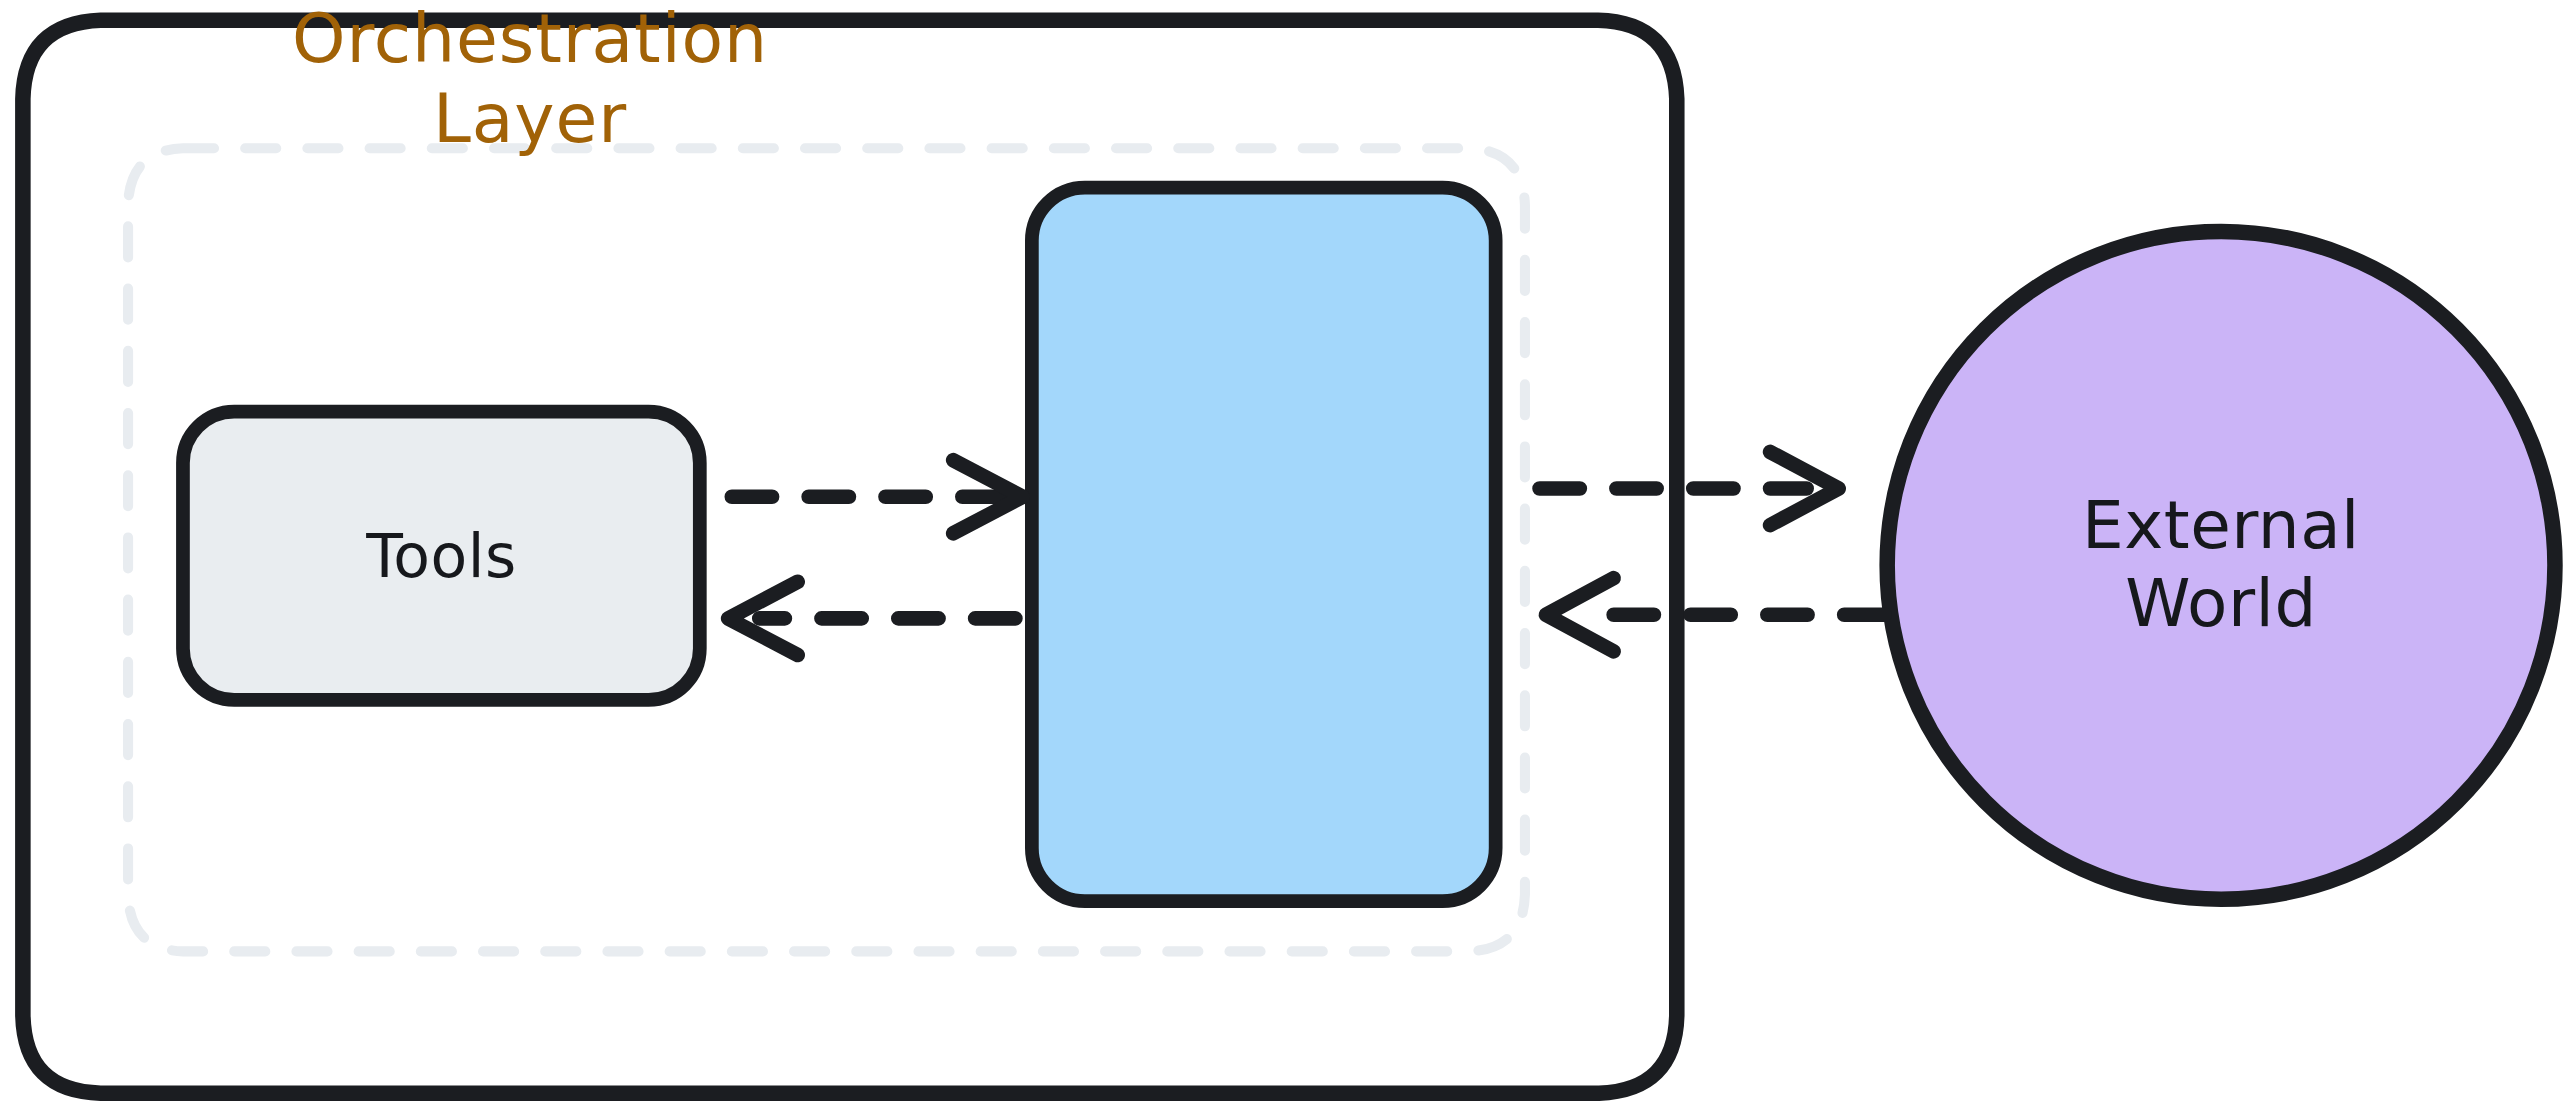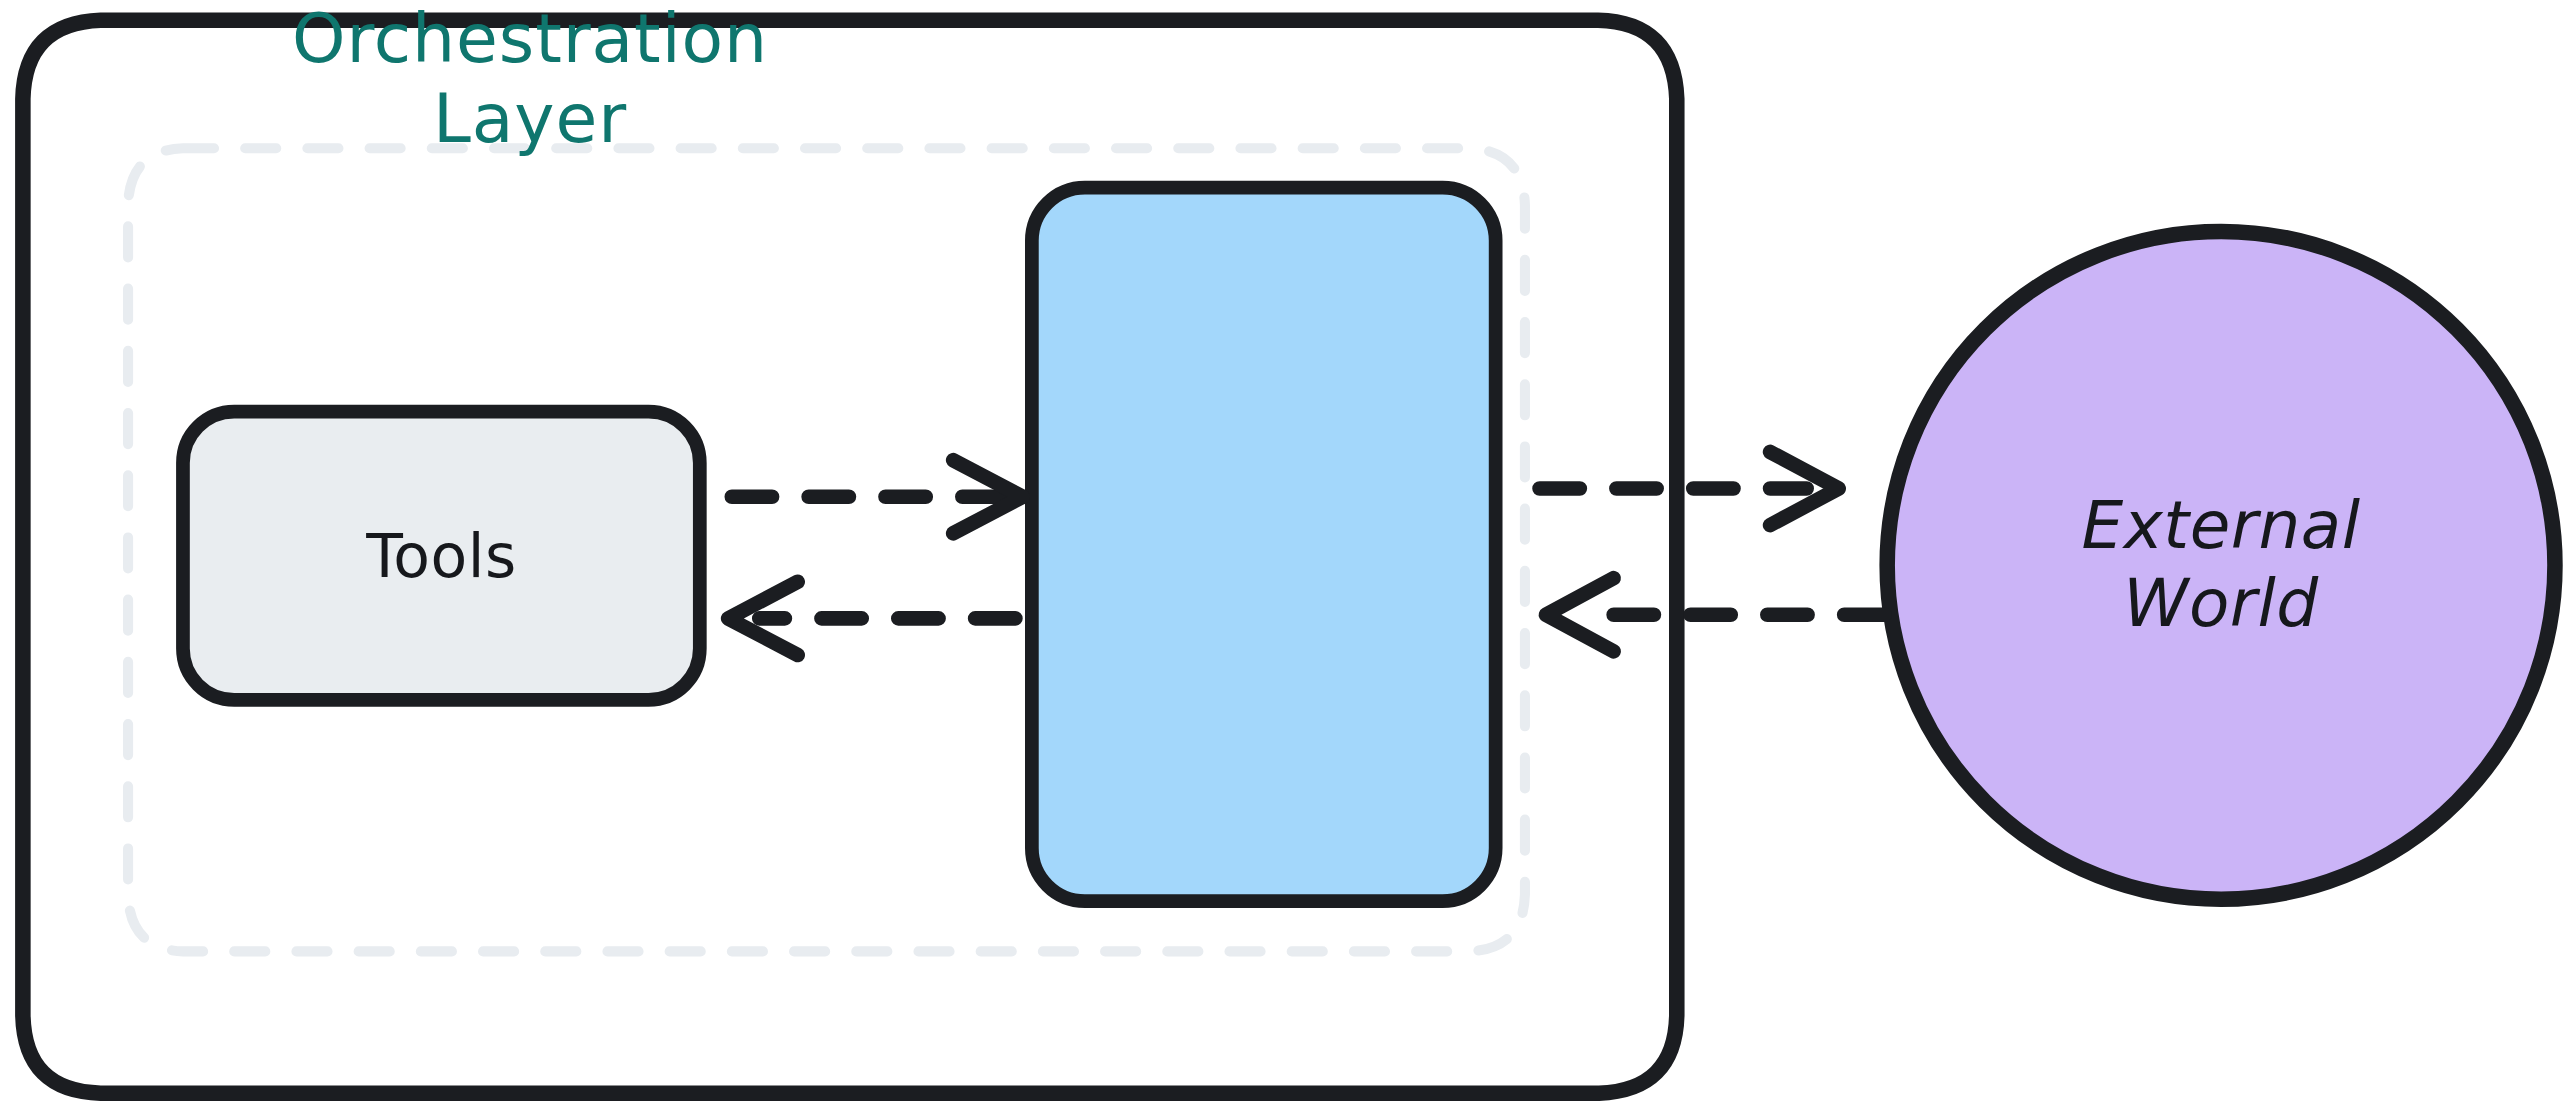--- a/index.html
+++ b/index.html
@@ -33,21 +33,21 @@
     pointer-events: none;
     line-height: 1.18;
     letter-spacing: 0.5px;
   }
   #label-orchestration {
     left: 210px;
     top: 35px;
     width: 640px;
     height: 88px;
     justify-content: flex-start;
-    color: #0f766e;
+    color: #a16207;
     font-size: 68px;
     letter-spacing: 0.9px;
   }
   #label-model {
     left: 183px;
     top: 412px;
     width: 517px;
     height: 288px;
     font-size: 60px;
   }
@@ -58,21 +58,20 @@
     height: 714px;
     font-size: 60px;
   }
   #label-external-world {
     left: 1880px;
     top: 224px;
     width: 682px;
     height: 682px;
     font-size: 66px;
     flex-direction: column;
-    font-style: italic;
   }
   #label-external-world span { display: block; }
 </style>
 </head>
 <body>
 
 <div id="canvas">
 
   <svg id="scene" viewBox="0 0 2816 1221" xmlns="http://www.w3.org/2000/svg">
 

